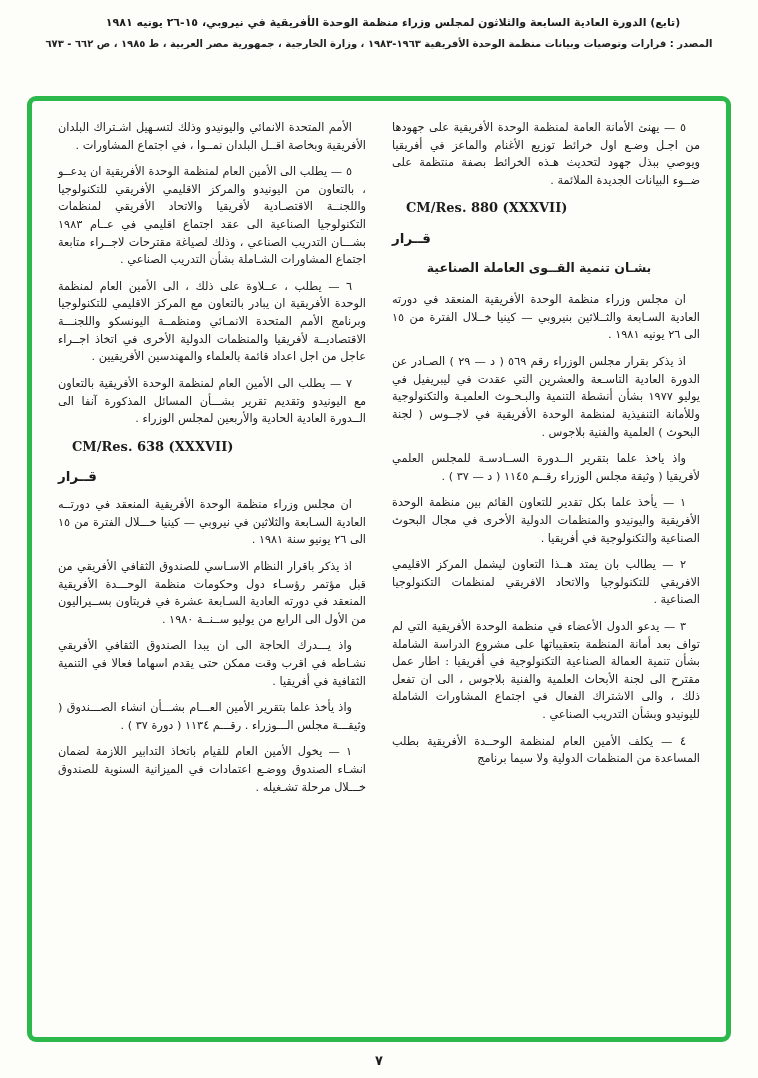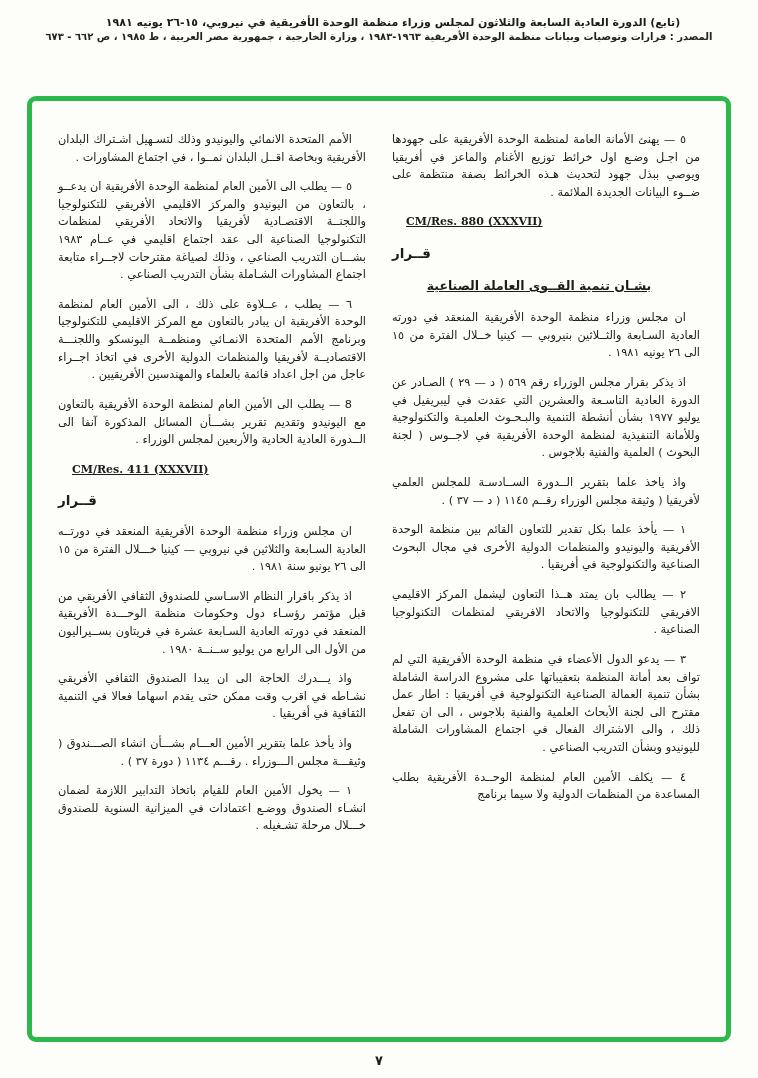--- a/index.html
+++ b/index.html
@@ -23,21 +23,21 @@
   }
   .doc-header .line1 {
     font-size: 11px;
     font-weight: bold;
     letter-spacing: 0.2px;
     padding-left: 28px;
   }
   .doc-header .line2 {
     font-size: 10px;
     font-weight: bold;
-    margin-top: 2px;
+    margin-top: 9px;
     color: #222;
   }
   .frame {
     position: absolute;
     top: 96px;
     left: 27px;
     width: 694px;
     height: 936px;
     border: 5px solid #2db84c;
     border-radius: 9px;
@@ -52,48 +52,47 @@
     height: 100%;
     box-sizing: border-box;
   }
   .col {
     flex: 1;
     font-size: 11.3px;
     line-height: 1.56;
     text-align: justify;
   }
   p.para {
-    margin: 12px 0 9px 0;
+    margin: 0 0 9px 0;
     text-indent: 14px;
   }
   .res-label {
     direction: ltr;
     text-align: left;
     font-family: "DejaVu Serif", serif;
-    font-size: 11px;
+    font-size: 13px;
     font-weight: bold;
     margin: 24px 0 20px 0;
     text-indent: 0;
-    text-decoration: underline;
   }
   .res-title {
     text-align: left;
     font-weight: bold;
     font-size: 13.5px;
     margin: 0 0 12px 0;
     text-indent: 0;
   }
   .res-subtitle {
     text-align: center;
     font-weight: bold;
     font-size: 12.5px;
     margin: 0 0 2px 0;
     text-indent: 0;
   }
-  .subtitle-block { margin-bottom: 14px; text-decoration: underline; }
+  .subtitle-block { margin-bottom: 14px; }
   .page-number {
     position: absolute;
     bottom: 10px;
     left: 0;
     right: 0;
     text-align: center;
     font-size: 13px;
     font-weight: bold;
   }
 </style>
@@ -123,22 +122,22 @@
         <p class="para">١ — يأخذ علما بكل تقدير للتعاون القائم بين منظمة الوحدة الأفريقية واليونيدو والمنظمات الدولية الأخرى في مجال البحوث الصناعية والتكنولوجية في أفريقيا .</p>
         <p class="para">٢ — يطالب بان يمتد هــذا التعاون ليشمل المركز الاقليمي الافريقي للتكنولوجيا والاتحاد الافريقي لمنظمات التكنولوجيا الصناعية .</p>
         <p class="para">٣ — يدعو الدول الأعضاء في منظمة الوحدة الأفريقية التي لم تواف بعد أمانة المنظمة بتعقيباتها على مشروع الدراسة الشاملة بشأن تنمية العمالة الصناعية التكنولوجية في أفريقيا : اطار عمل مقترح الى لجنة الأبحاث العلمية والفنية بلاجوس ، الى ان تفعل ذلك ، والى الاشتراك الفعال في اجتماع المشاورات الشاملة لليونيدو وبشأن التدريب الصناعي .</p>
         <p class="para">٤ — يكلف الأمين العام لمنظمة الوحــدة الأفريقية بطلب المساعدة من المنظمات الدولية ولا سيما برنامج</p>
       </div>
 
       <div class="col">
         <p class="para">الأمم المتحدة الانمائي واليونيدو وذلك لتسـهيل اشـتراك البلدان الأفريقية وبخاصة اقــل البلدان نمــوا ، في اجتماع المشاورات .</p>
         <p class="para">٥ — يطلب الى الأمين العام لمنظمة الوحدة الأفريقية ان يدعــو ، بالتعاون من اليونيدو والمركز الاقليمي الأفريقي للتكنولوجيا واللجنــة الاقتصـادية لأفريقيا والاتحاد الأفريقي لمنظمات التكنولوجيا الصناعية الى عقد اجتماع اقليمي في عــام ١٩٨٣ بشـــان التدريب الصناعي ، وذلك لصياغة مقترحات لاجــراء متابعة اجتماع المشاورات الشـاملة بشأن التدريب الصناعي .</p>
         <p class="para">٦ — يطلب ، عــلاوة على ذلك ، الى الأمين العام لمنظمة الوحدة الأفريقية ان يبادر بالتعاون مع المركز الاقليمي للتكنولوجيا وبرنامج الأمم المتحدة الانمـائي ومنظمــة اليونسكو واللجنـــة الاقتصاديــة لأفريقيا والمنظمات الدولية الأخرى في اتخاذ اجــراء عاجل من اجل اعداد قائمة بالعلماء والمهندسين الأفريقيين .</p>
-        <p class="para">8 — يطلب الى الأمين العام لمنظمة الوحدة الأفريقية بالتعاون مع اليونيدو وتقديم تقرير بشـــأن المسائل المذكورة آنفا الى الــدورة العادية الحادية والأربعين لمجلس الوزراء .</p>
-        <p class="para res-label">CM/Res. 411 (XXXVII)</p>
+        <p class="para">٧ — يطلب الى الأمين العام لمنظمة الوحدة الأفريقية بالتعاون مع اليونيدو وتقديم تقرير بشـــأن المسائل المذكورة آنفا الى الــدورة العادية الحادية والأربعين لمجلس الوزراء .</p>
+        <p class="para res-label">CM/Res. 638 (XXXVII)</p>
         <p class="para res-title">قــرار</p>
         <p class="para">ان مجلس وزراء منظمة الوحدة الأفريقية المنعقد في دورتــه العادية السـابعة والثلاثين في نيروبي — كينيا خـــلال الفترة من ١٥ الى ٢٦ يونيو سنة ١٩٨١ .</p>
         <p class="para">اذ يذكر باقرار النظام الاسـاسي للصندوق الثقافي الأفريقي من قبل مؤتمر رؤسـاء دول وحكومات منظمة الوحـــدة الأفريقية المنعقد في دورته العادية السـابعة عشرة في فريتاون بســيراليون من الأول الى الرابع من يوليو ســنــة ١٩٨٠ .</p>
         <p class="para">واذ يـــدرك الحاجة الى ان يبدا الصندوق الثقافي الأفريقي نشـاطه في اقرب وقت ممكن حتى يقدم اسهاما فعالا في التنمية الثقافية في أفريقيا .</p>
         <p class="para">واذ يأخذ علما بتقرير الأمين العـــام بشـــأن انشاء الصـــندوق ( وثيقـــة مجلس الـــوزراء . رقـــم ١١٣٤ ( دورة ٣٧ ) .</p>
         <p class="para">١ — يخول الأمين العام للقيام باتخاذ التدابير اللازمة لضمان انشـاء الصندوق ووضـع اعتمادات في الميزانية السنوية للصندوق خـــلال مرحلة تشـغيله .</p>
       </div>
 
     </div>
   </div>

